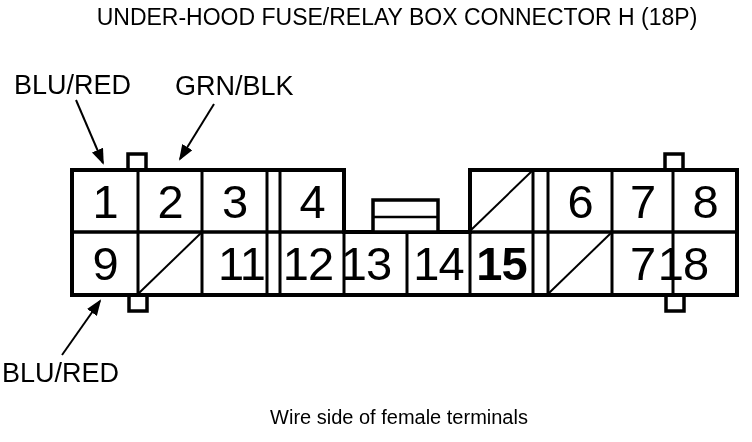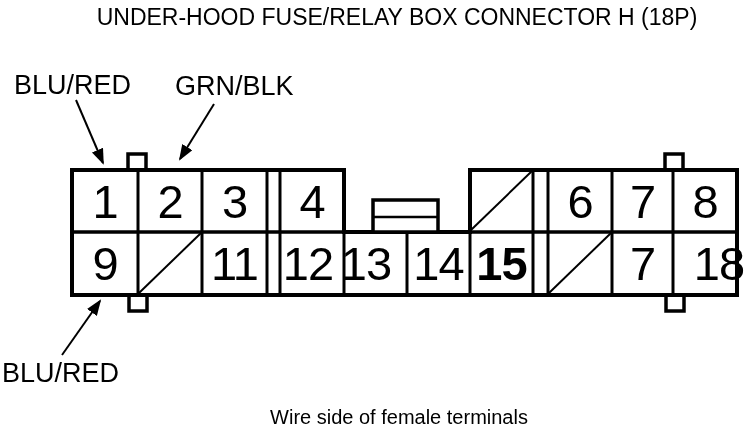--- a/index.html
+++ b/index.html
@@ -91,22 +91,22 @@
 <div class="cell row-top" style="left:138px;width:64px;">2</div>
 <div class="cell row-top" style="left:202px;width:65px;">3</div>
 <div class="cell row-top" style="left:280px;width:64px;">4</div>
 <div class="cell row-top" style="left:470px;width:63px;"></div>
 <div class="cell row-top" style="left:548px;width:64px;">6</div>
 <div class="cell row-top" style="left:612px;width:61px;">7</div>
 <div class="cell row-top" style="left:673px;width:64px;">8</div>
 
 <div class="cell row-bottom" style="left:72px;width:66px;">9</div>
 <div class="cell row-bottom" style="left:138px;width:64px;"></div>
-<div class="cell row-bottom" style="left:202px;width:65px;">11</div>
+<div class="cell row-bottom" style="left:202px;width:79px;">11</div>
 <div class="cell row-bottom" style="left:280px;width:56px;">12</div>
 <div class="cell row-bottom" style="left:344px;width:44px;">13</div>
 <div class="cell row-bottom" style="left:407px;width:63px;">14</div>
 <div class="cell row-bottom" style="left:470px;width:63px;font-weight:bold;">15</div>
 <div class="cell row-bottom" style="left:548px;width:64px;"></div>
 <div class="cell row-bottom" style="left:612px;width:61px;">7</div>
-<div class="cell row-bottom" style="left:651px;width:64px;margin-left:36px;">18</div>
+<div class="cell row-bottom" style="left:651px;width:64px;">18</div>
 
 <div class="abs caption">Wire side of female terminals</div>
 
 </body></html>

